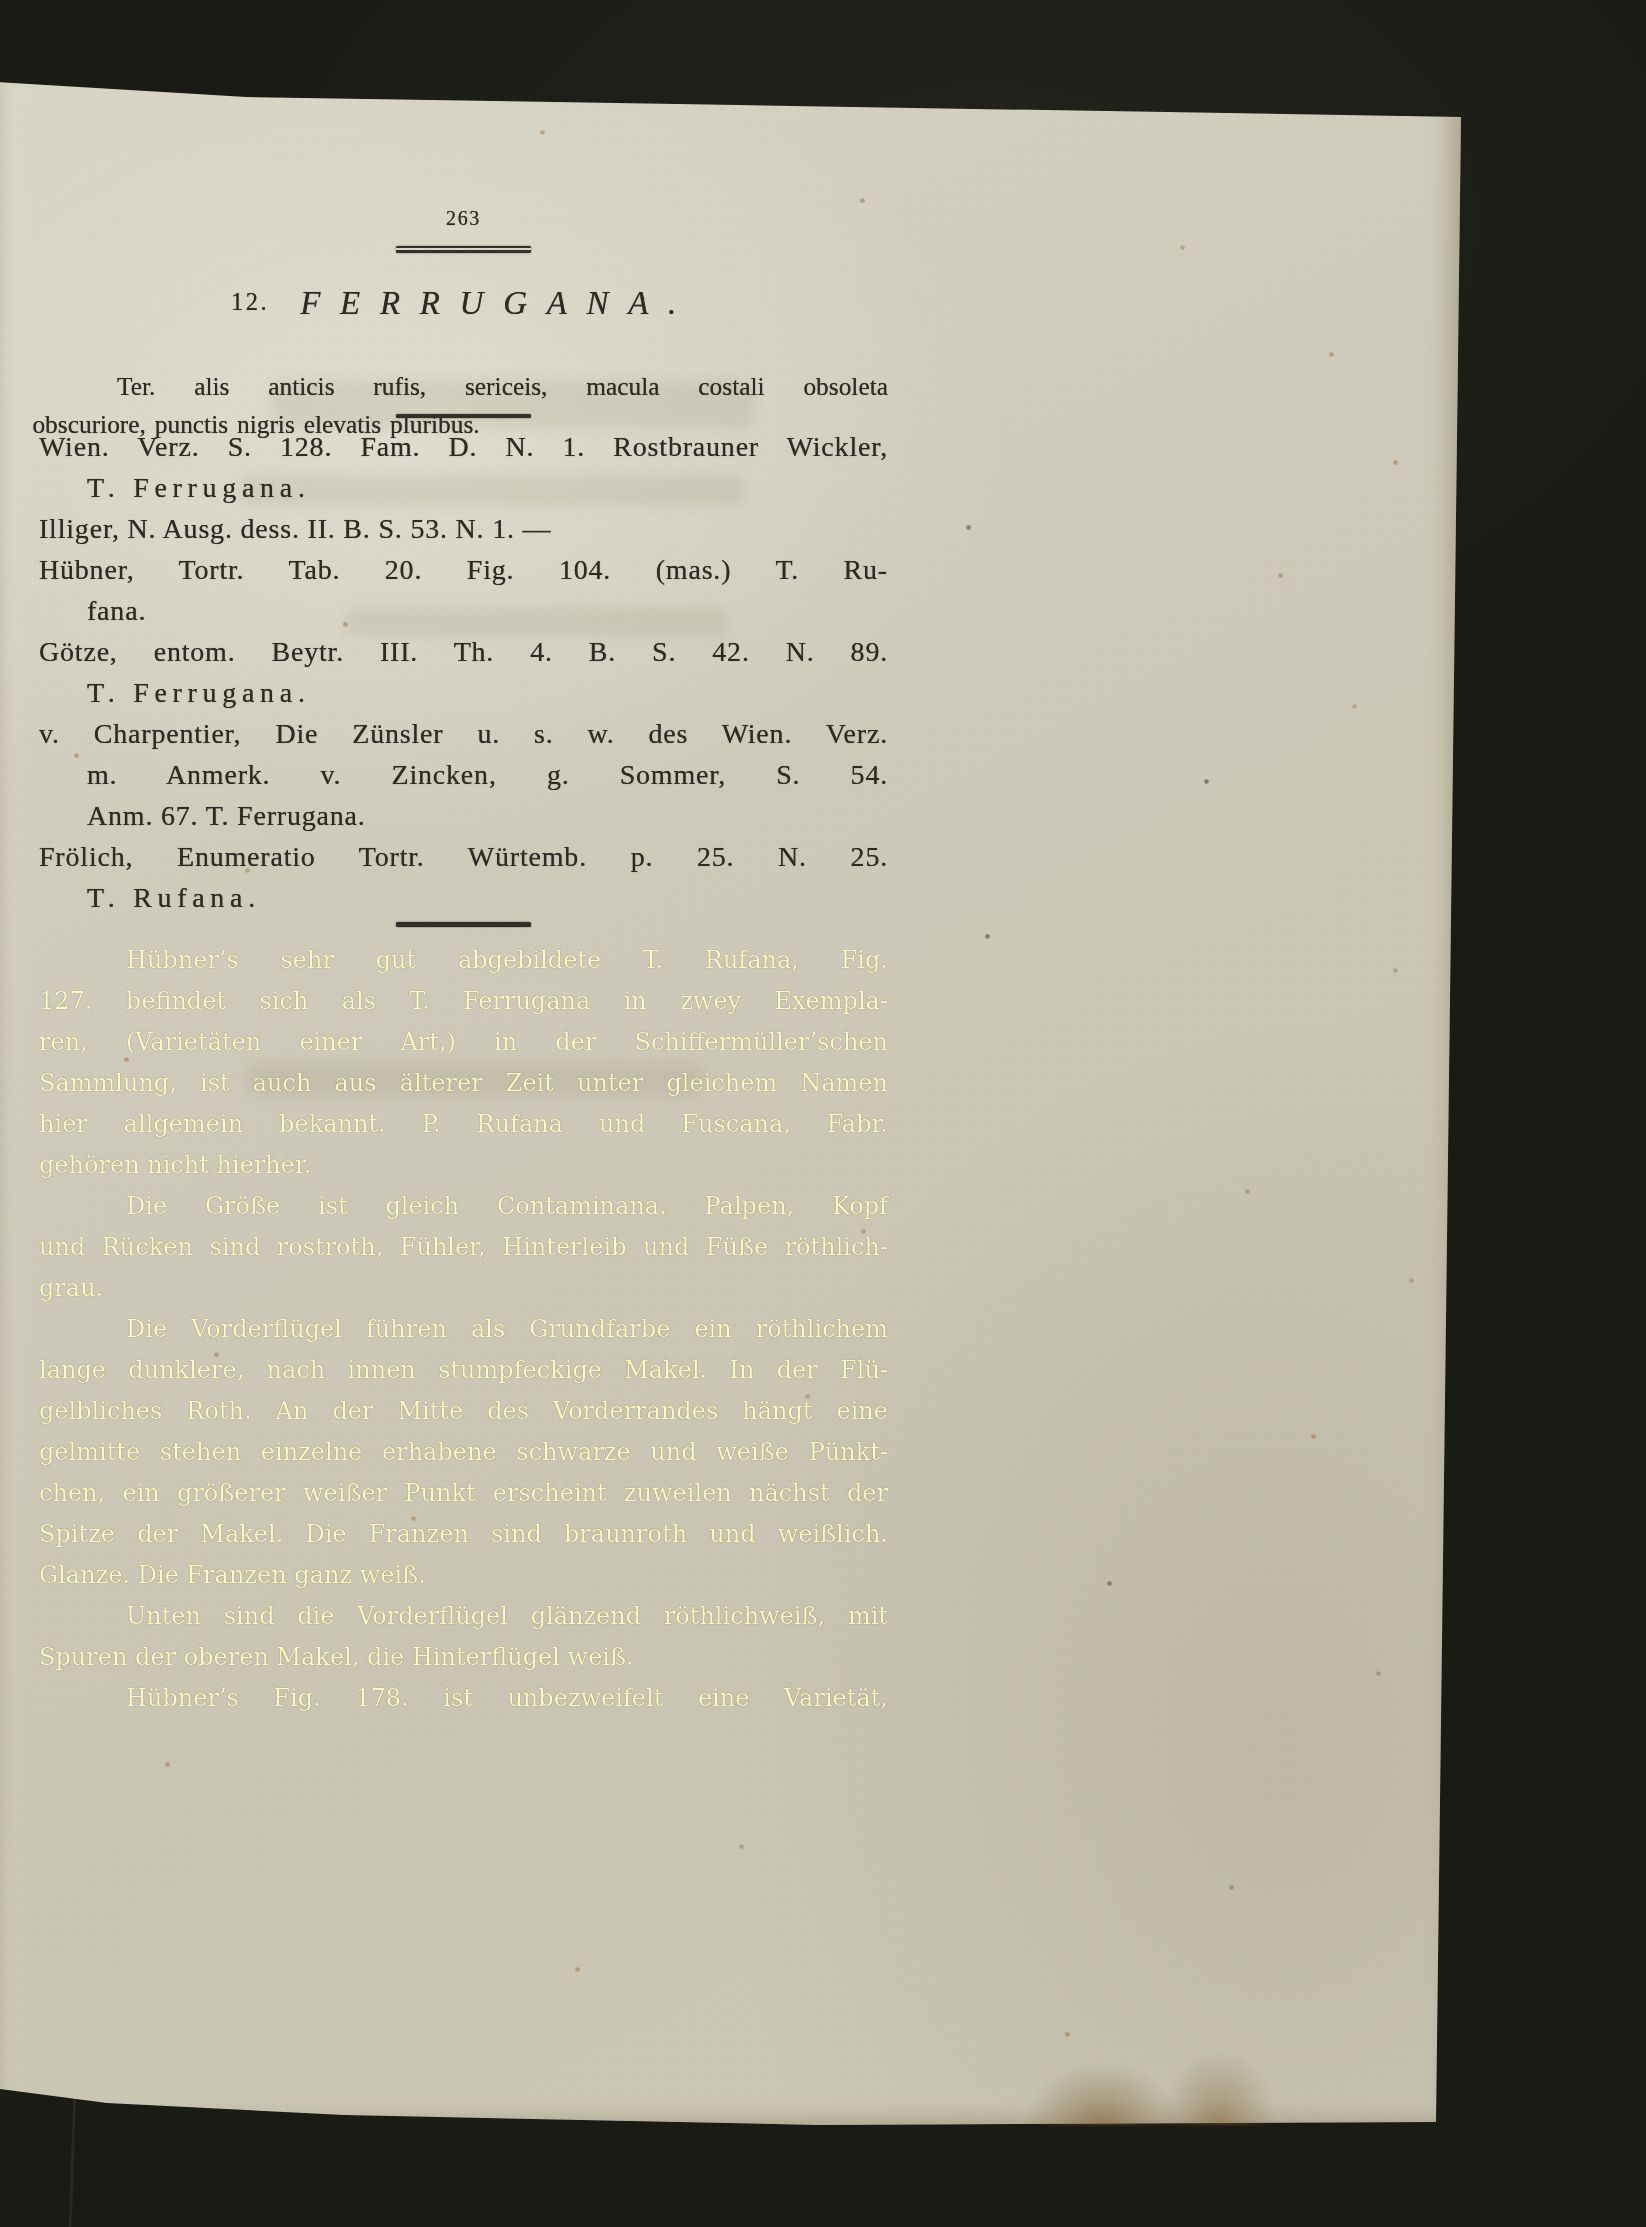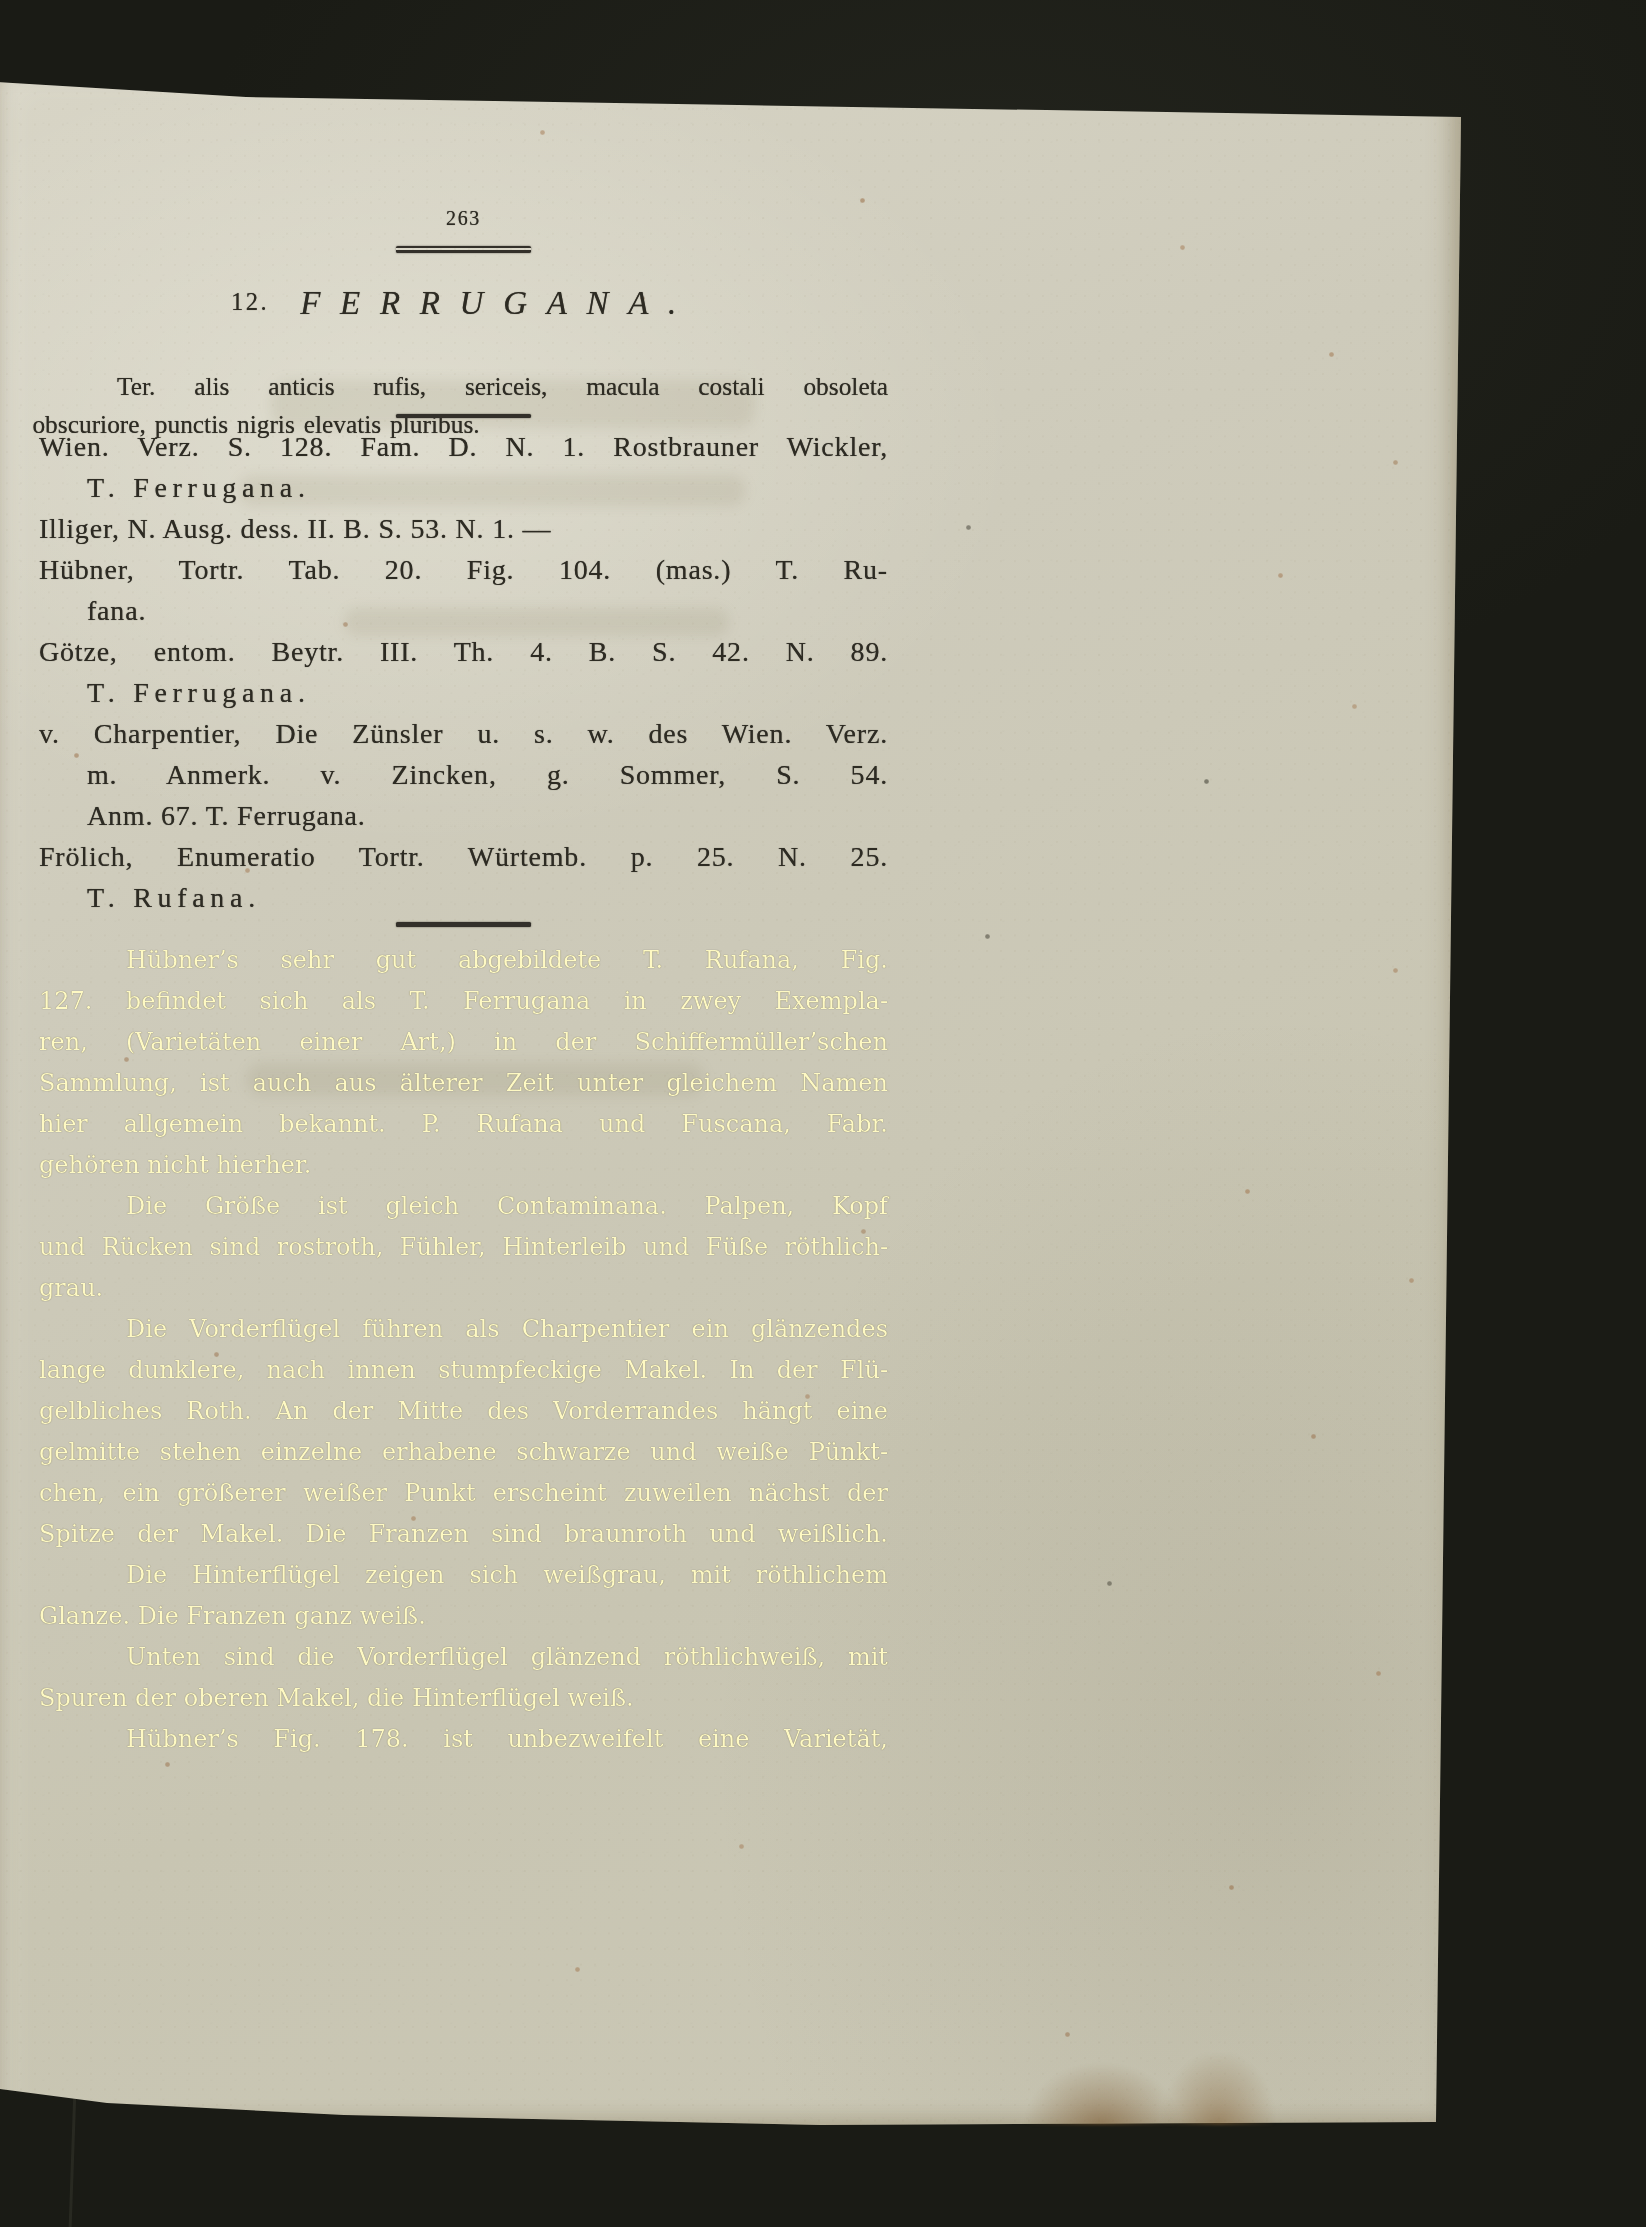--- a/index.html
+++ b/index.html
@@ -153,29 +153,28 @@
       <div class="bl fill">Sammlung, ist auch aus älterer Zeit unter gleichem Namen</div>
       <div class="bl fill">hier allgemein bekannt. P. Rufana und Fuscana, Fabr.</div>
       <div class="bl">gehören nicht hierher.</div>
     </div>
     <div>
       <div class="bl fill first">Die Größe ist gleich Contaminana. Palpen, Kopf</div>
       <div class="bl fill">und Rücken sind rostroth, Fühler, Hinterleib und Füße röthlich-</div>
       <div class="bl">grau.</div>
     </div>
     <div>
-      <div class="bl fill first">Die Vorderflügel führen als Charpentier ein glänzendes</div>
+      <div class="bl fill first">Die Vorderflügel führen als Grundfarbe ein röthlichem</div>
       <div class="bl fill">lange dunklere, nach innen stumpfeckige Makel. In der Flü-</div>
       <div class="bl fill">gelbliches Roth. An der Mitte des Vorderrandes hängt eine</div>
       <div class="bl fill">gelmitte stehen einzelne erhabene schwarze und weiße Pünkt-</div>
       <div class="bl fill">chen, ein größerer weißer Punkt erscheint zuweilen nächst der</div>
       <div class="bl fill">Spitze der Makel. Die Franzen sind braunroth und weißlich.</div>
     </div>
     <div>
-      <div class="bl fill first">Die Hinterflügel zeigen sich weißgrau, mit röthlichem</div>
       <div class="bl">Glanze. Die Franzen ganz weiß.</div>
     </div>
     <div>
       <div class="bl fill first">Unten sind die Vorderflügel glänzend röthlichweiß, mit</div>
       <div class="bl">Spuren der oberen Makel, die Hinterflügel weiß.</div>
     </div>
     <div>
       <div class="bl fill first">Hübner’s Fig. 178. ist unbezweifelt eine Varietät,</div>
     </div>
   </div>

